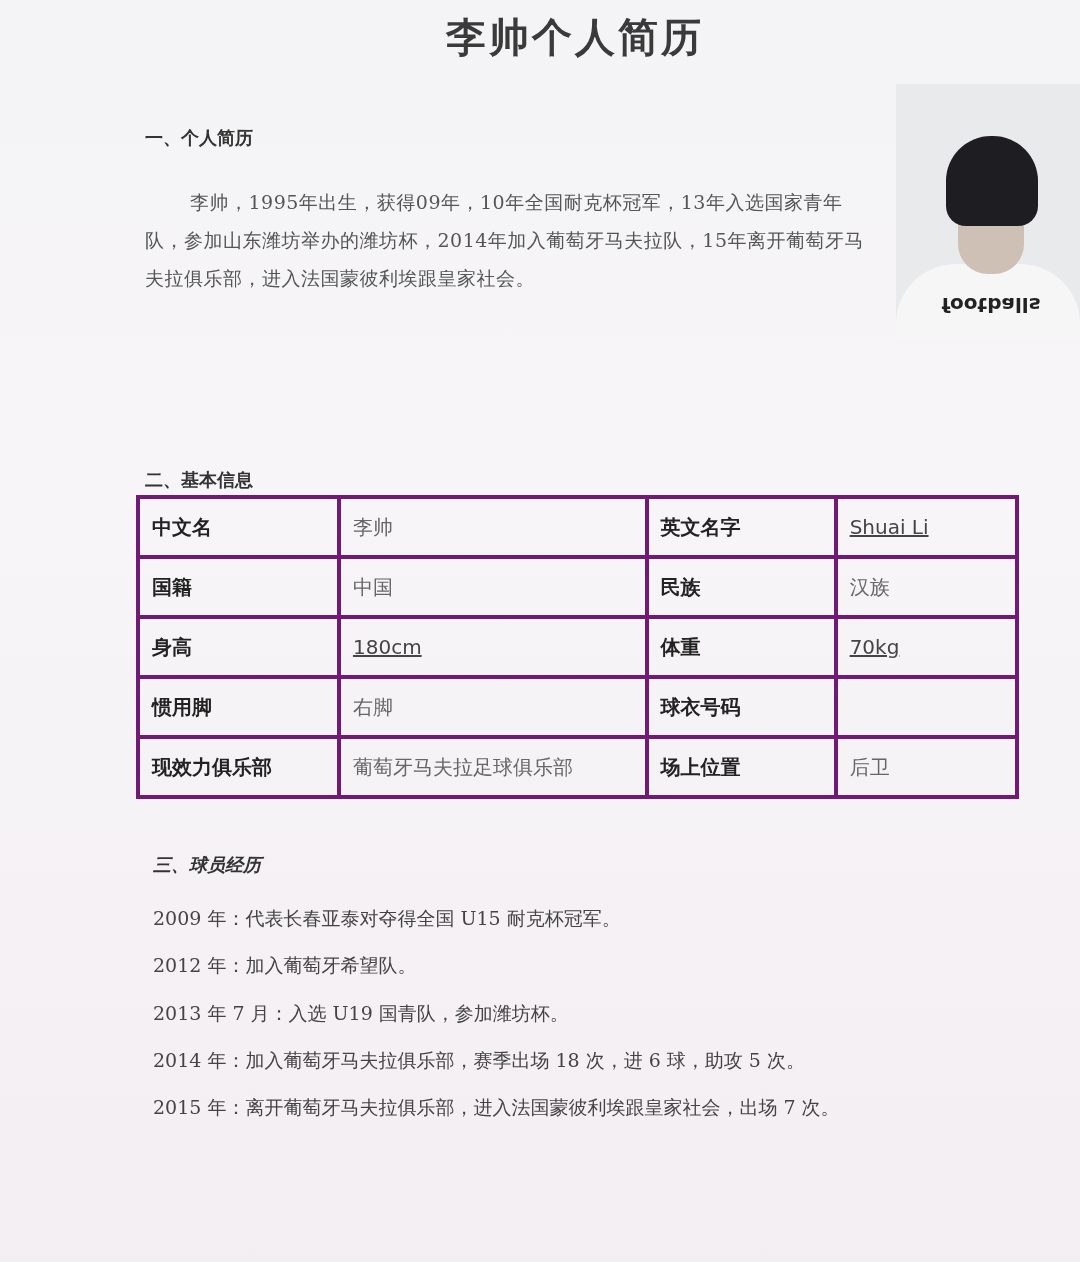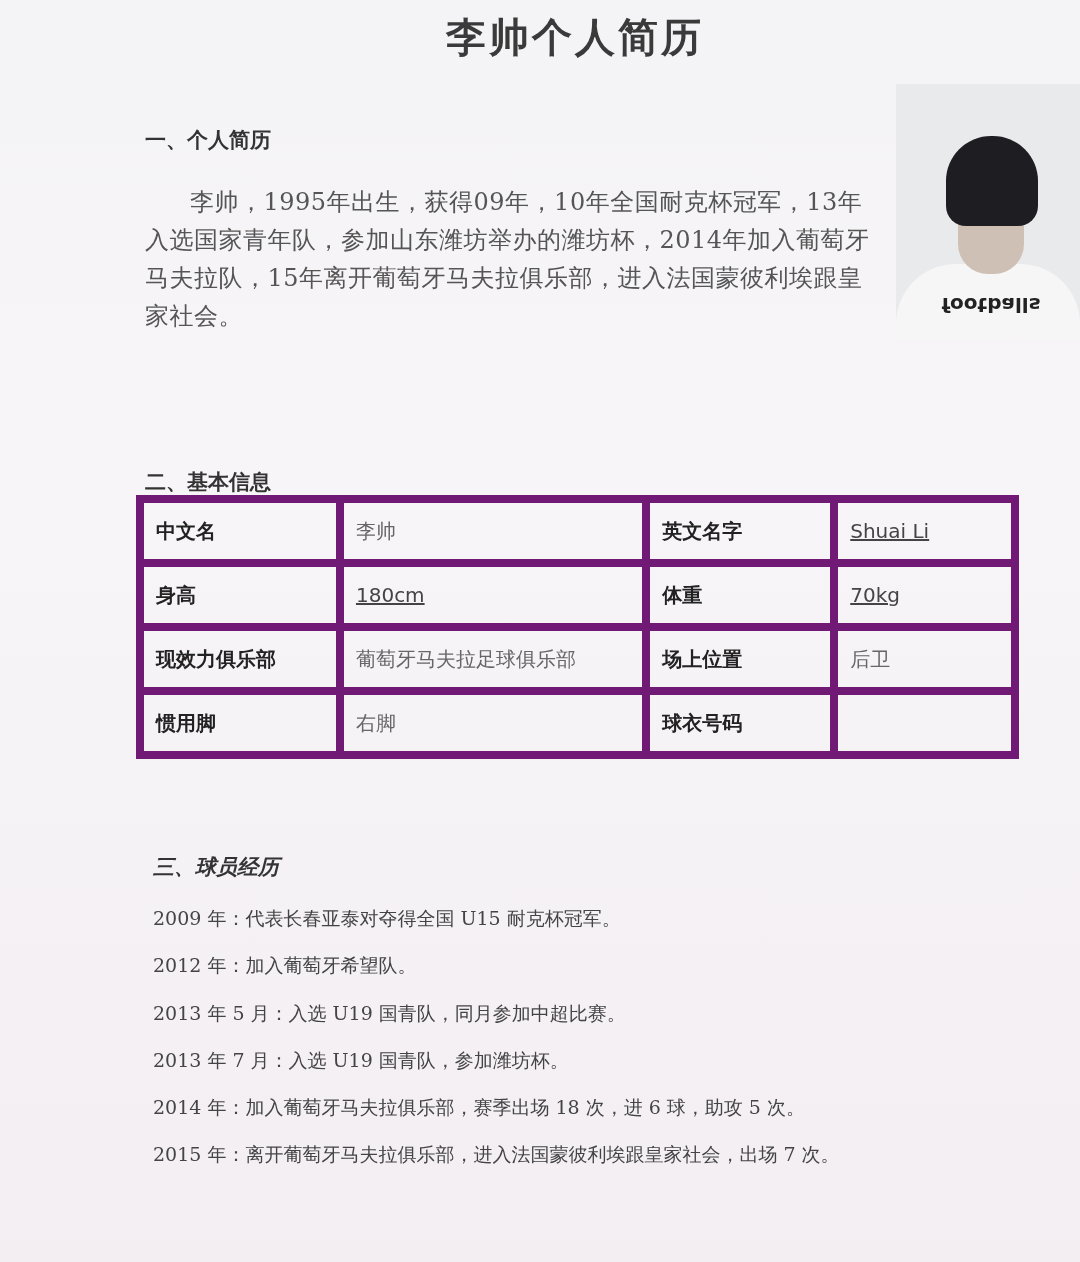--- a/index.html
+++ b/index.html
@@ -9,41 +9,41 @@
       font-family: "DejaVu Serif", "Liberation Serif", serif;
       color:#2a2a2a; position:relative;
     }
     .title {
       position:absolute; left:0; width:1150px; top:10px; text-align:center;
       font-family:"DejaVu Sans", sans-serif; font-size:40px; font-weight:bold; color:#3a3a3a;
       letter-spacing:3px;
     }
     .h2 {
       position:absolute; font-family:"DejaVu Sans", sans-serif; font-weight:bold;
-      font-size:21px; color:#333;
+      font-size:18px; color:#333;
     }
     .para {
       position:absolute; left:145px; top:183px; width:735px;
-      font-size:24px; line-height:38px; color:#555; text-indent:45px;
+      font-size:19px; line-height:38px; color:#555; text-indent:45px;
       letter-spacing:0.5px;
     }
     .photo {
       position:absolute; left:896px; top:84px; width:184px; height:256px;
       background:#e9eaec; overflow:hidden;
     }
     .hair { position:absolute; left:50px; top:52px; width:92px; height:90px; background:#1e1e22; border-radius:45px 45px 20px 20px; }
     .face { position:absolute; left:62px; top:100px; width:66px; height:90px; background:#cfc0b6; border-radius:10px 10px 30px 30px; }
     .shirt { position:absolute; left:0; top:180px; width:184px; height:90px; background:#f6f6f6; border-radius:60px 60px 0 0; }
     .shirt-text { position:absolute; left:30px; top:212px; width:130px; text-align:center; font-family:"DejaVu Sans", sans-serif; font-weight:bold; font-size:20px; color:#222; line-height:18px; transform:scaleY(-1); }
     table.info {
       position:absolute; left:136px; top:495px; width:883px; border-collapse:collapse;
       font-size:20px;
     }
     table.info td {
-      border:8px solid #701a75; height:46px; padding:5px 12px; vertical-align:middle;
+      border:4px solid #701a75; height:46px; padding:5px 12px; vertical-align:middle;
     }
     td.lbl { font-family:"DejaVu Sans", sans-serif; font-weight:bold; color:#222; }
     td.val { color:#666; }
     td.val.sans { font-family:"DejaVu Sans", sans-serif; color:#444;text-decoration:underline; }
     .exp {
       position:absolute; left:153px; top:895px; width:880px;
       font-size:19px; line-height:47.3px; color:#444;
     }
     .exp div { white-space:nowrap; }
   </style>
@@ -72,42 +72,47 @@
       <col style="width:182px">
   </colgroup>
   <tbody>
       <tr>
     <td class="lbl">中文名</td>
     <td class="val">李帅</td>
     <td class="lbl">英文名字</td>
     <td class="val sans">Shuai Li</td>
   </tr>
   <tr>
+    <td class="lbl">国籍</td>
+    <td class="val">中国</td>
+    <td class="lbl">民族</td>
+    <td class="val">汉族</td>
+  </tr>
+  <tr>
     <td class="lbl">身高</td>
     <td class="val sans">180cm</td>
     <td class="lbl">体重</td>
     <td class="val sans">70kg</td>
   </tr>
   <tr>
+    <td class="lbl">惯用脚</td>
+    <td class="val">右脚</td>
+    <td class="lbl">球衣号码</td>
+    <td class="val"></td>
+  </tr>
+  <tr>
     <td class="lbl">现效力俱乐部</td>
     <td class="val">葡萄牙马夫拉足球俱乐部</td>
     <td class="lbl">场上位置</td>
     <td class="val">后卫</td>
-  </tr>
-  <tr>
-    <td class="lbl">惯用脚</td>
-    <td class="val">右脚</td>
-    <td class="lbl">球衣号码</td>
-    <td class="val"></td>
   </tr>
 </tbody>
   </table>
 
 <div class="h2" style="left:153px; top:853px;font-style:italic;">三、球员经历</div>
 
 <div class="exp">
   <div>2009 年：代表长春亚泰对夺得全国 U15 耐克杯冠军。</div>
   <div>2012 年：加入葡萄牙希望队。</div>
-  <div>2013 年 5 月：入选 U19 国青队，同月参加中超比赛。</div>
   <div>2013 年 7 月：入选 U19 国青队，参加潍坊杯。</div>
   <div>2014 年：加入葡萄牙马夫拉俱乐部，赛季出场 18 次，进 6 球，助攻 5 次。</div>
   <div>2015 年：离开葡萄牙马夫拉俱乐部，进入法国蒙彼利埃跟皇家社会，出场 7 次。</div>
 </div>
 
 </body></html>

